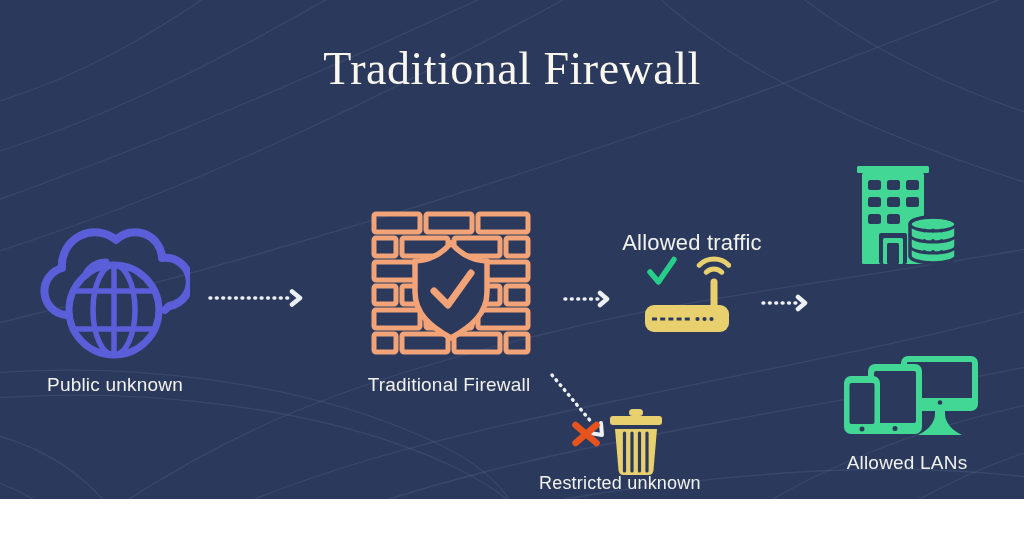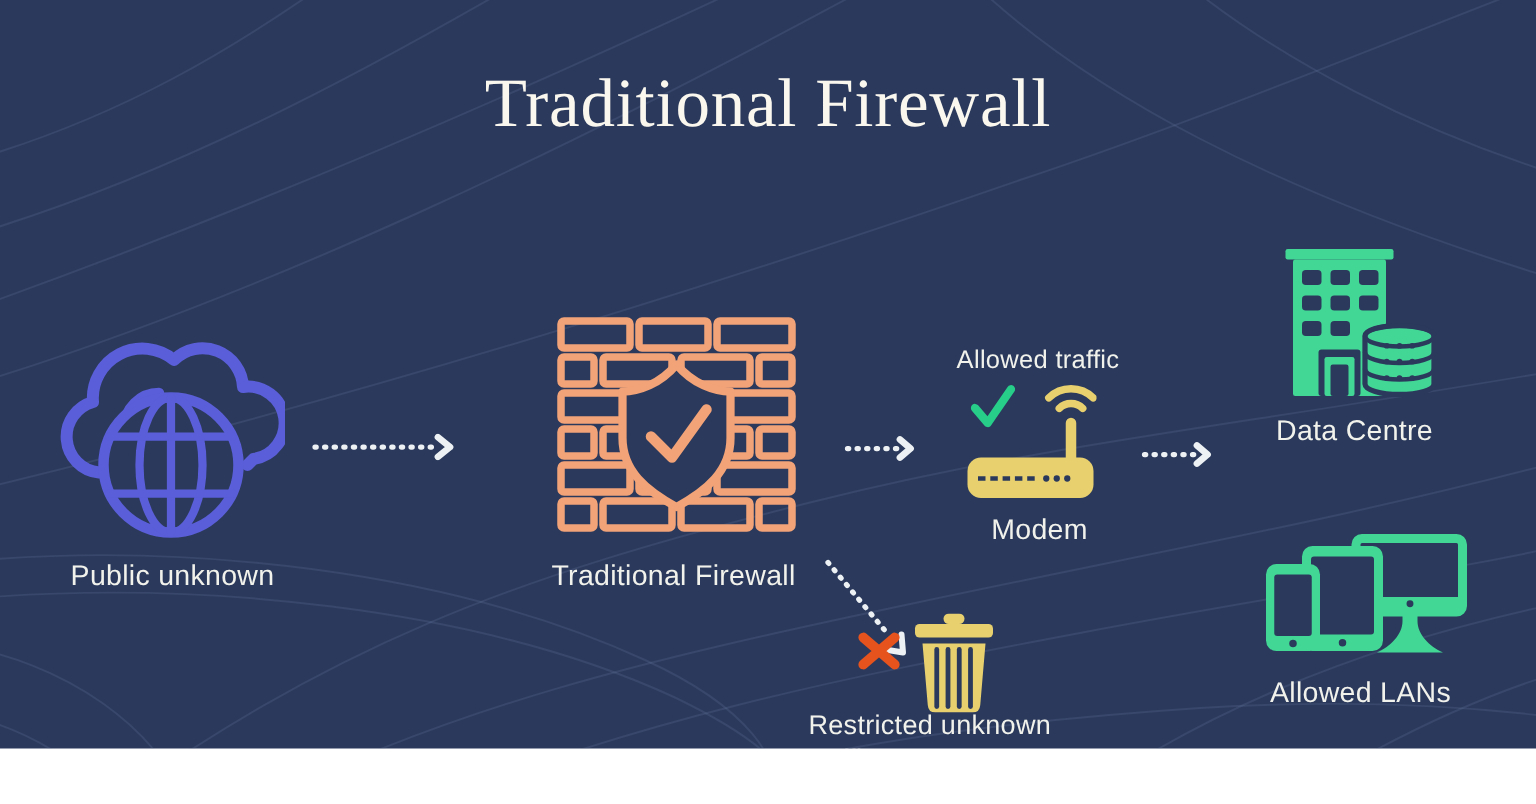--- a/index.html
+++ b/index.html
@@ -28,21 +28,21 @@
   .bg-contours path{fill:none;stroke:var(--contour-line);stroke-width:1.3;opacity:.16;}
   .title{
     position:absolute;left:0;top:42px;width:1024px;text-align:center;
     font-family:"Liberation Serif",serif;font-weight:500;font-size:46px;
     letter-spacing:.5px;color:var(--title-white);
   }
   .label{
     position:absolute;color:var(--text-white);font-size:19px;
     text-align:center;line-height:1.25;letter-spacing:.2px;
   }
-  .label.small{font-size:17px;}
+  .label.small{font-size:22px;}
   .label.left{text-align:left;font-size:18px;}
   
   .st{fill:none;stroke-linecap:round;stroke-linejoin:round;}
   .purple-s{stroke:var(--internet-purple);}
   .orange-s{stroke:var(--firewall-orange);}
   .yellow-f{fill:var(--modem-yellow);}
   .yellow-s{stroke:var(--modem-yellow);}
   .green-f{fill:var(--secure-green);}
   .green-s{stroke:var(--secure-green);}
   .check-s{stroke:var(--check-green);}
@@ -137,21 +137,20 @@
   <svg class="abs" style="left:643px;top:252px;width:88px;height:82px;" viewBox="0 0 88 82">
     <path class="st yellow-s" stroke-width="5" d="M 63.2 20.2 A 11 11 0 0 1 78.8 20.2"></path>
     <path class="st yellow-s" stroke-width="5" d="M 56.2 13.2 A 21 21 0 0 1 85.8 13.2"></path>
     <line class="st yellow-s" stroke-width="7" x1="71" y1="30" x2="71" y2="56"></line>
     <rect class="yellow-f" x="2" y="53" width="84" height="27" rx="9"></rect>
     <line class="navy-s" stroke-width="3" x1="9" y1="67" x2="47" y2="67" stroke-dasharray="5 3.2"></line>
     <circle class="bg-f" cx="54.5" cy="67" r="2.1"></circle>
     <circle class="bg-f" cx="61.5" cy="67" r="2.1"></circle>
     <circle class="bg-f" cx="68.5" cy="67" r="2.1"></circle>
   </svg>
-  <div class="label" style="left:623px;top:342px;width:140px;">Modem</div>
 
   <svg class="abs" style="left:760px;top:294px;width:52px;height:18px;" viewBox="0 0 52 18">
     <line class="st arrow-s" stroke-width="3.5" stroke-dasharray="0.8 5.6" x1="3" y1="9" x2="36" y2="9"></line>
     <path class="st arrow-s" stroke-width="4.5" d="M 38 3 L 45 9 L 38 15"></path>
   </svg>
 
   <svg class="abs" style="left:854px;top:162px;width:106px;height:104px;" viewBox="0 0 106 104">
     <rect class="green-f" x="3" y="4" width="72" height="7" rx="1.5"></rect>
     <rect class="green-f" x="8" y="11" width="62" height="91" rx="1.5"></rect>
     <g class="bg-f">
@@ -176,21 +175,20 @@
         <circle cx="79" cy="68.5" r="1.9"></circle>
         <circle cx="87.5" cy="68.5" r="1.9"></circle>
       <circle cx="70.5" cy="79" r="1.9"></circle>
         <circle cx="79" cy="79" r="1.9"></circle>
         <circle cx="87.5" cy="79" r="1.9"></circle>
       <circle cx="70.5" cy="90" r="1.9"></circle>
         <circle cx="79" cy="90" r="1.9"></circle>
         <circle cx="87.5" cy="90" r="1.9"></circle>
     </g>
   </svg>
-  <div class="label" style="left:815px;top:276px;width:176px;">Data Centre</div>
 
   <svg class="abs" style="left:842px;top:356px;width:136px;height:84px;" viewBox="0 0 136 84">
     <rect class="bg-f green-s" stroke-width="6" x="62" y="3" width="71" height="49" rx="4"></rect>
     <rect class="green-f" x="65" y="42" width="65" height="9"></rect>
     <circle class="bg-f" cx="98" cy="46.5" r="2.3"></circle>
     <path class="green-f" d="M 93 52 L 103 52 L 103 58 C 103 67 111 75 120 79 L 76 79 C 85 75 93 67 93 58 Z"></path>
     <rect class="green-f" x="26" y="8" width="54" height="70" rx="7"></rect>
     <rect class="bg-f" x="32" y="15" width="42" height="52" rx="2"></rect>
     <circle class="bg-f" cx="53" cy="72.5" r="2.5"></circle>
     <rect class="green-f" x="2" y="20" width="36" height="58" rx="7"></rect>

